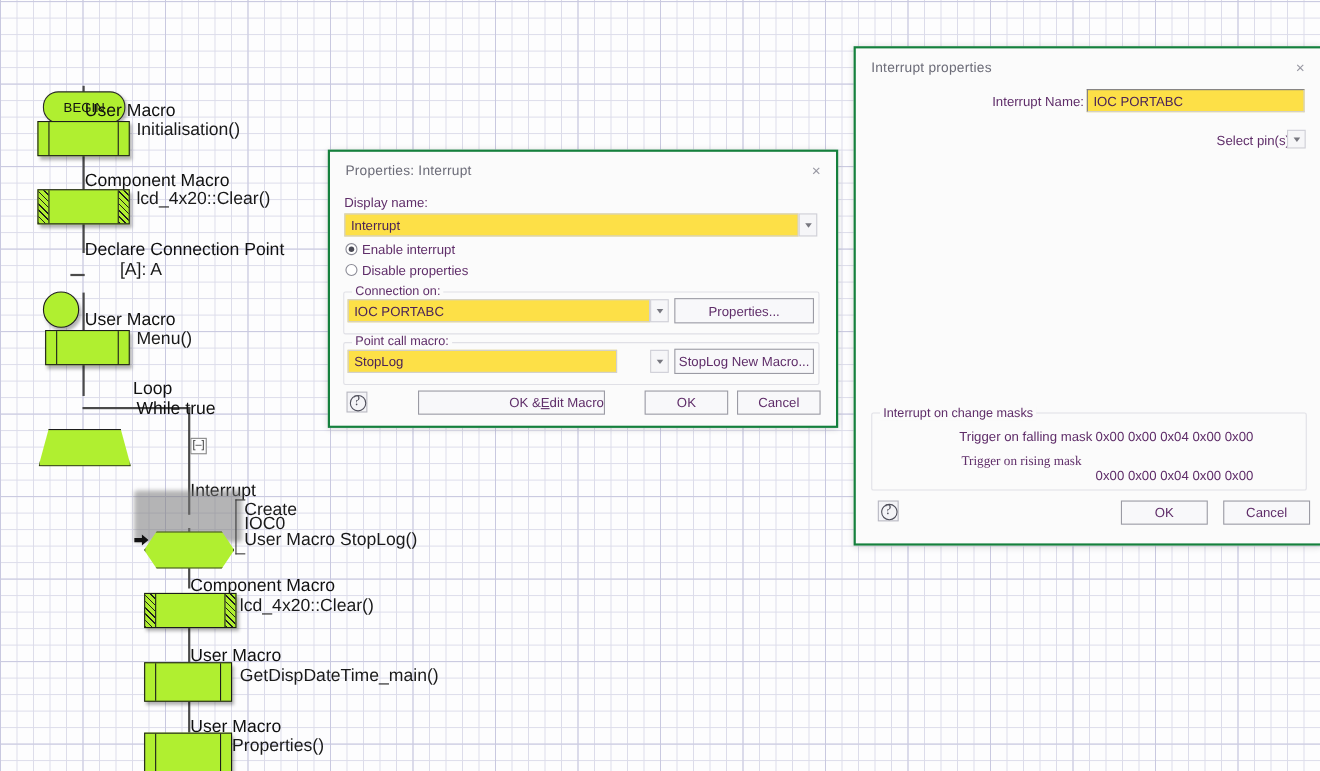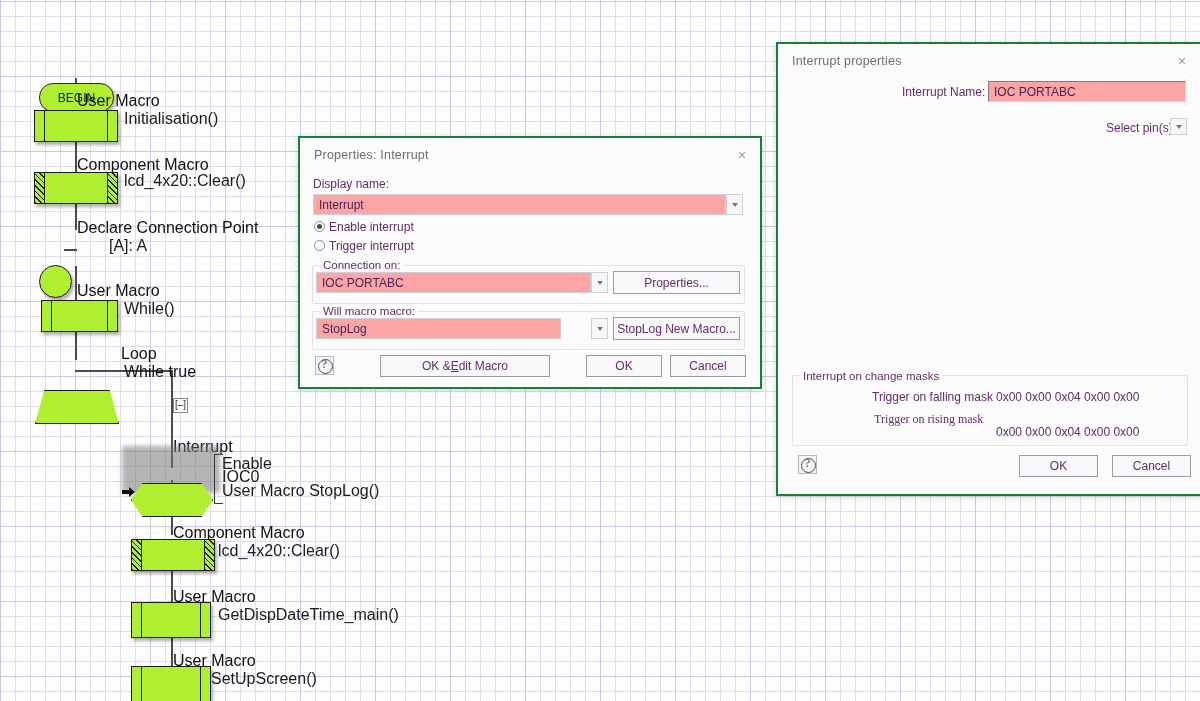--- a/index.html
+++ b/index.html
@@ -89,21 +89,21 @@
     position:absolute;left:14px;top:10px;font-size:12.5px;color:#6c6c78;
     letter-spacing:.2px;
   }
   .dlg-close{
     position:absolute;right:9px;top:8px;width:18px;height:18px;
     color:#9a9aa4;font-size:14px;line-height:18px;text-align:center;cursor:pointer;
   }
   .f-label{position:absolute;font-size:12px;color:#5f2d69;white-space:pre;}
   .f-val{position:absolute;font-size:12px;color:#5f2d69;white-space:pre;}
   .input{
-    position:absolute;background:#fca5a5;border:1px solid #cfcfd6;
+    position:absolute;background:#fde047;border:1px solid #cfcfd6;
     font-size:12px;color:#4b2357;box-sizing:border-box;
     padding:2px 5px;line-height:17px;
   }
   .input.focus{border-top:1.5px solid #7a7a88;border-left:1.5px solid #7a7a88;}
   .drop{
     position:absolute;width:17px;border:1px solid #cfcfd6;background:#f6f6f8;
     box-sizing:border-box;
   }
   .drop .car{position:absolute;left:50%;top:50%;transform:translate(-50%,-50%);
     width:0;height:0;border-left:3.5px solid transparent;border-right:3.5px solid transparent;
@@ -174,38 +174,38 @@
   <div class="lbl blk" style="left:77px;top:221px;">Declare Connection Point</div>
   <div class="hline" style="left:64px;top:249px;width:13px;"></div>
   <div class="shape circle" style="left:39px;top:233px;width:31px;height:31px;"></div>
   <div class="lbl" style="left:109px;top:239px;">[A]: A</div>
 
   <div class="lbl blk" style="left:77px;top:284px;">User Macro</div>
   <div class="macro" style="left:41px;top:300px;width:75px;height:30px;">
     <div class="bar" style="left:0;"></div>
     <div class="bar r"></div>
   </div>
-  <div class="lbl" style="left:124px;top:302px;">While()</div>
+  <div class="lbl" style="left:124px;top:302px;">Menu()</div>
 
   <div class="lbl blk" style="left:77px;top:347px;padding-left:44px;">Loop</div>
   <div class="shape loop" style="left:35px;top:358px;width:82px;height:32px;"></div>
   <div class="lbl blk" style="left:124px;top:365px;">While true</div>
 
   <div class="collapse" style="left:173px;top:398px;">[–]</div>
 
   <div class="lbl blk" style="left:173px;top:440px;">Interrupt</div>
   <div class="hexwrap" style="left:122px;top:446px;width:98px;height:47px;"></div>
   <div class="shape hex" style="left:131px;top:451px;width:80px;height:32px;"></div>
   <div class="arrowmark" style="left:122px;top:484px;">
     <svg width="14" height="12" viewBox="0 0 14 12">
         <path d="M0 4 H7 V1 L13 6 L7 11 V8 H0 Z" fill="#111"></path>
       </svg>
   </div>
   <div class="brace" style="left:214px;top:454px;width:8px;height:48px;"></div>
-  <div class="lbl" style="left:222px;top:457px;">Enable</div>
+  <div class="lbl" style="left:222px;top:457px;">Create</div>
   <div class="lbl" style="left:222px;top:470px;">IOC0</div>
   <div class="lbl" style="left:222px;top:484px;">User Macro StopLog()</div>
 
   <div class="lbl blk" style="left:173px;top:526px;">Component Macro</div>
   <div class="macro hatch" style="left:131px;top:539px;width:82px;height:30px;">
     <div class="bar" style="left:0;"></div>
     <div class="bar r"></div>
   </div>
   <div class="lbl" style="left:218px;top:544px;">lcd_4x20::Clear()</div>
 
@@ -214,59 +214,59 @@
     <div class="bar" style="left:0;"></div>
     <div class="bar r"></div>
   </div>
   <div class="lbl" style="left:218px;top:608px;">GetDispDateTime_main()</div>
 
   <div class="lbl blk" style="left:173px;top:654px;">User Macro</div>
   <div class="macro" style="left:131px;top:666px;width:78px;height:34px;">
     <div class="bar" style="left:0;"></div>
     <div class="bar r"></div>
   </div>
-  <div class="lbl" style="left:211px;top:672px;">SetUpScreen()</div>
+  <div class="lbl" style="left:211px;top:672px;">Properties()</div>
 </div>
 
 <div class="dialog" style="left:258px;top:136px;width:460px;height:249px;">
 
   <div class="dlg-title">Properties: Interrupt</div>
   <div class="dlg-close">×</div>
 
   <div class="f-label" style="left:13px;top:39px;">Display name:</div>
   <div class="input" style="left:13px;top:56px;width:413px;height:21px;">Interrupt</div>
   <div class="drop" style="left:426px;top:56px;height:21px;">
     <span class="car"></span>
   </div>
 
   <div class="radio on" style="left:14px;top:83px;"></div>
   <div class="f-label" style="left:29px;top:82px;">Enable interrupt</div>
   <div class="radio" style="left:14px;top:102px;"></div>
-  <div class="f-label" style="left:29px;top:101px;">Trigger interrupt</div>
+  <div class="f-label" style="left:29px;top:101px;">Disable properties</div>
 
   <div class="group" style="left:12px;top:127px;width:433px;height:39px;"></div>
   <div class="group-title" style="left:20px;top:121px;">Connection on:</div>
   <div class="input" style="left:16px;top:134px;width:275px;height:21px;">IOC PORTABC</div>
   <div class="drop" style="left:291px;top:134px;height:21px;">
     <span class="car"></span>
   </div>
   <div class="btn" style="left:313px;top:133px;width:127px;height:23px;">Properties...</div>
 
   <div class="group" style="left:12px;top:173px;width:433px;height:39px;"></div>
-  <div class="group-title" style="left:20px;top:167px;">Will macro macro:</div>
+  <div class="group-title" style="left:20px;top:167px;">Point call macro:</div>
   <div class="input" style="left:16px;top:180px;width:245px;height:21px;">StopLog</div>
   <div class="drop" style="left:291px;top:180px;height:21px;">
     <span class="car"></span>
   </div>
   <div class="btn" style="left:313px;top:179px;width:127px;height:23px;">StopLog New Macro...</div>
 
   <div class="helpbtn" style="left:15px;top:218px;">
     <span class="ring"></span>
   </div>
-  <div class="btn" style="left:80px;top:217px;width:170px;height:22px;">
+  <div class="btn" style="left:80px;top:217px;width:170px;height:22px;justify-content:flex-end;">
     <span>OK &amp; </span>
       <span class="underline">E</span>
       <span>dit Macro</span>
   </div>
   <div class="btn" style="left:286px;top:217px;width:76px;height:22px;">OK</div>
   <div class="btn" style="left:370px;top:217px;width:76px;height:22px;">Cancel</div>
 </div>
 
 <div class="dialog" style="left:736px;top:42px;width:422px;height:450px;">
 

